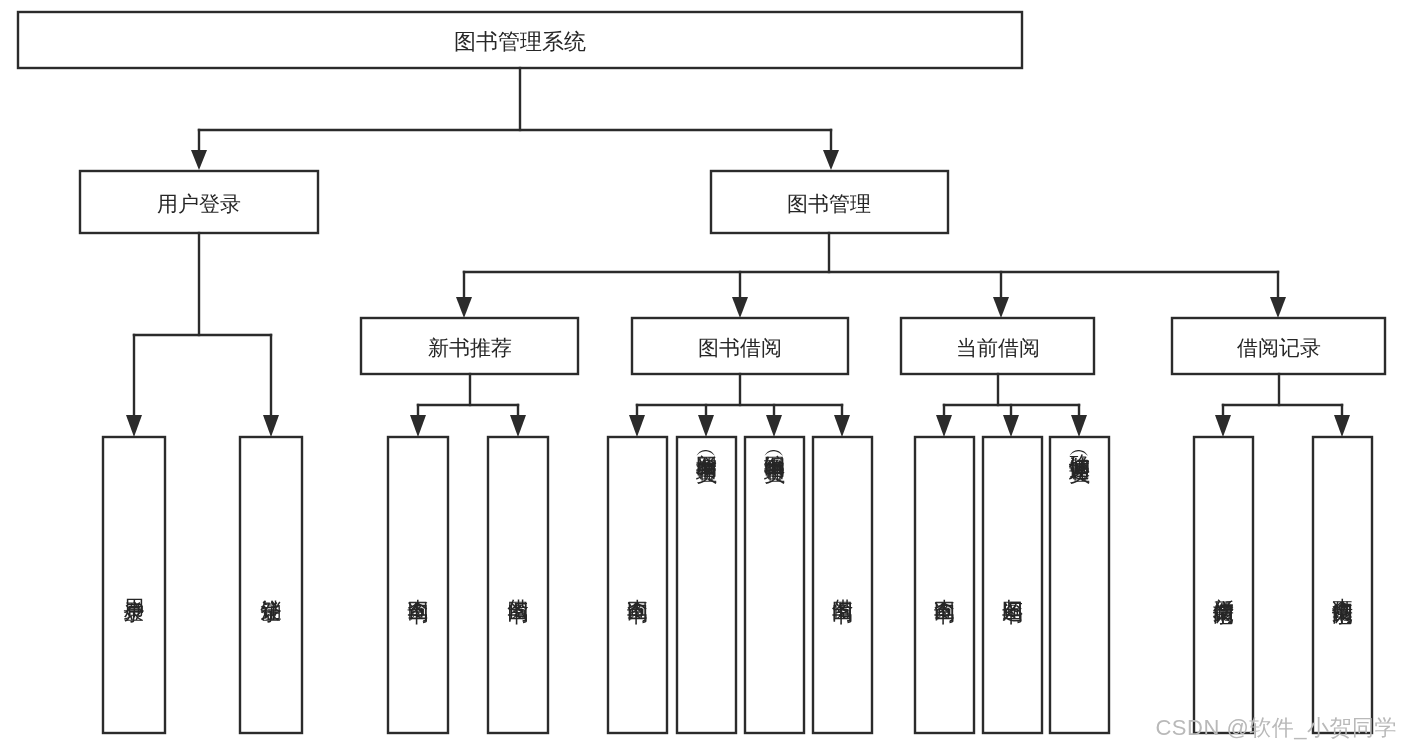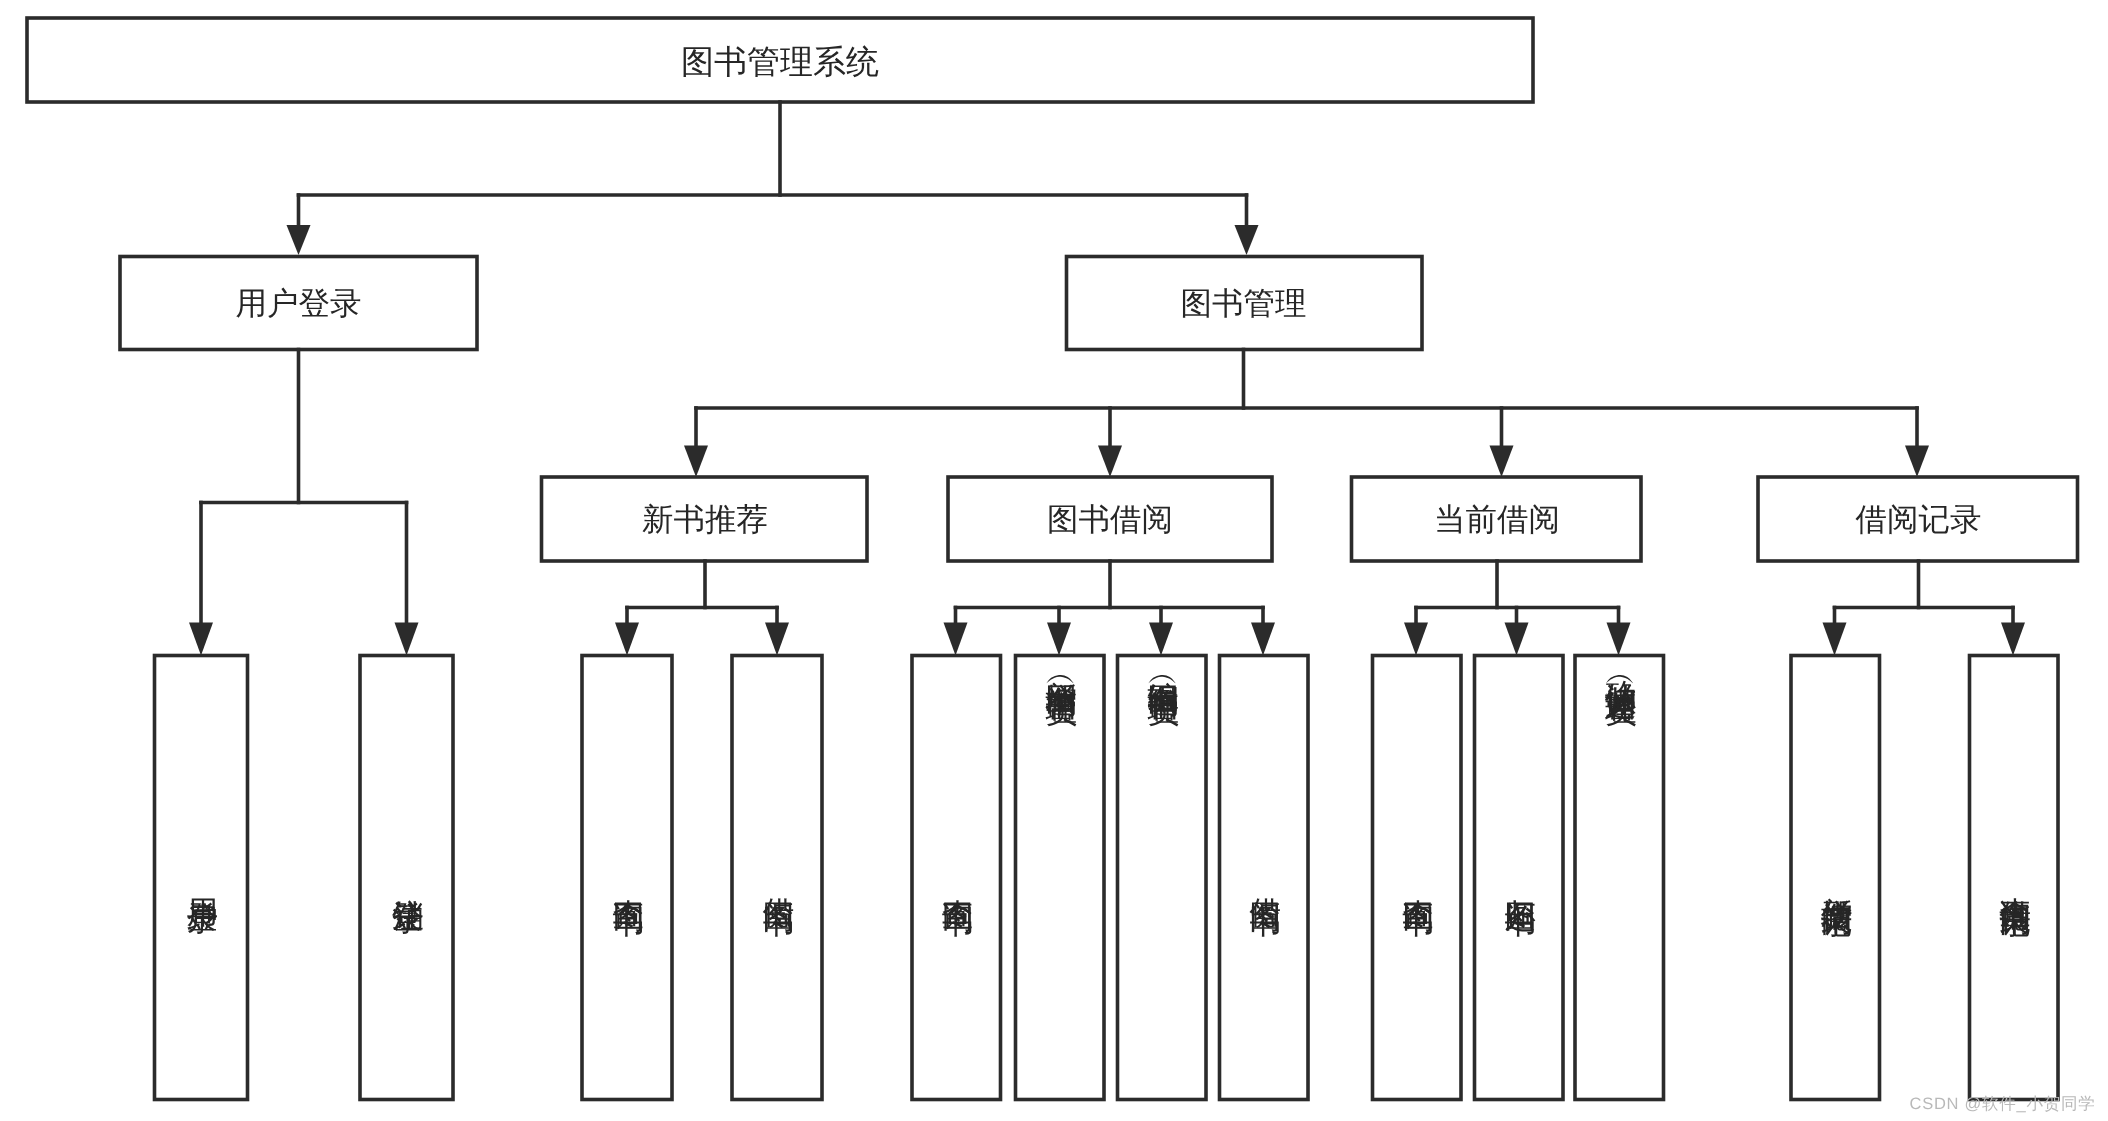--- a/index.html
+++ b/index.html
@@ -72,21 +72,21 @@
     color: #262626;
     letter-spacing: 1.5px;
     white-space: nowrap;
     text-align: center;
   }
   .watermark {
     position: absolute;
     right: 8px;
     bottom: 4px;
     font-family: "Liberation Sans", "DejaVu Sans", sans-serif;
-    font-size: 11px;
+    font-size: 22px;
     color: #b9b9b9;
     letter-spacing: 0.5px;
     white-space: nowrap;
   }
 </style>
 </head>
 <body>
 
 <div id="diagram-root">
 

